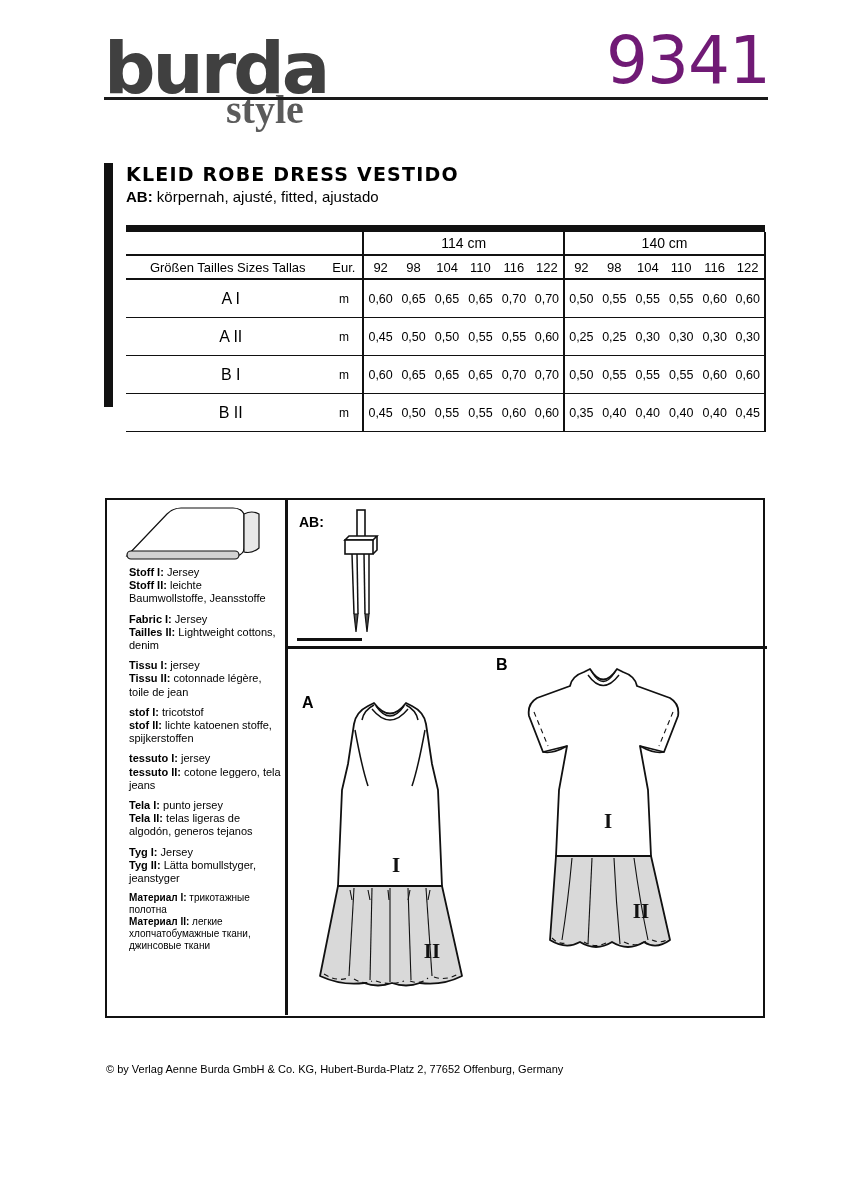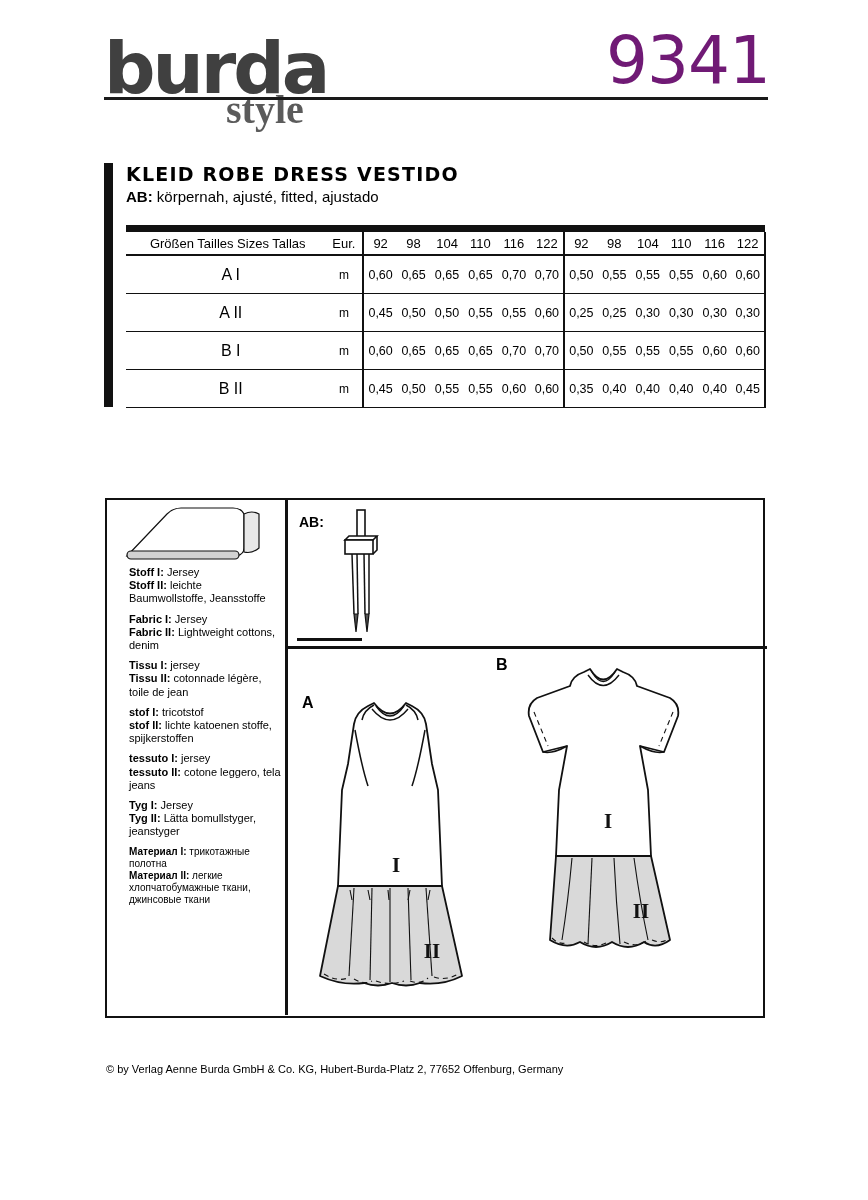--- a/index.html
+++ b/index.html
@@ -106,20 +106,26 @@
           <col style="width:33.5px">
           <col style="width:33.5px">
           <col style="width:33.5px">
           <col style="width:33.5px">
         </colgroup>
         <tbody id="tbody-sizes">
           <tr class="topband">
             <td colspan="14"></td>
           </tr>
           <tr>
+            <td class="blank"></td>
+            <td class="blank"></td>
+            <td class="hdr-cm sepL sepR" colspan="6">114 cm</td>
+            <td class="hdr-cm sepR" colspan="6">140 cm</td>
+          </tr>
+          <tr>
             <td class="hdr-sz hdr-lbl">Größen  Tailles  Sizes  Tallas</td>
             <td class="hdr-sz">Eur.</td>
             <td class="hdr-sz sepL">92</td>
             <td class="hdr-sz">98</td>
             <td class="hdr-sz">104</td>
             <td class="hdr-sz">110</td>
             <td class="hdr-sz">116</td>
             <td class="hdr-sz">122</td>
             <td class="hdr-sz sepL">92</td>
             <td class="hdr-sz">98</td>
@@ -201,24 +207,25 @@
     <div class="notions-rule"></div>
 
     <div class="fabric-col">
       <svg class="bolt" viewBox="0 0 160 62">
         <path d="M12 52 L52 10 Q58 4 66 4 L118 4 Q126 4 129 10 L129 44 Q129 50 122 52 Z" fill="#ffffff" stroke="#111" stroke-width="1.2"></path>
         <path d="M129 10 Q137 6 144 10 L144 44 Q137 50 129 48 Z" fill="#e8e8e8" stroke="#111" stroke-width="1.2"></path>
         <rect x="12" y="47" width="112" height="8" rx="4" fill="#d2d2d2" stroke="#111" stroke-width="1.2"></rect>
       </svg>
       <div id="fabric-list">
           <div class="fab-group"><b>Stoff I:</b><span> Jersey</span><br><b>Stoff II:</b><span> leichte Baumwollstoffe, Jeansstoffe</span></div>
-          <div class="fab-group"><b>Fabric I:</b><span> Jersey</span><br><b>Fabric II:</b><span> Lightweight cottons, denim</span></div>
+          <div class="fab-group"><b>Fabric I:</b><span> Jersey</span><br><b>Tailles II:</b><span> Lightweight cottons, denim</span></div>
           <div class="fab-group"><b>Tissu I:</b><span> jersey</span><br><b>Tissu II:</b><span> cotonnade légère, toile de jean</span></div>
           <div class="fab-group"><b>stof I:</b><span> tricotstof</span><br><b>stof II:</b><span> lichte katoenen stoffe, spijkerstoffen</span></div>
           <div class="fab-group"><b>tessuto I:</b><span> jersey</span><br><b>tessuto II:</b><span> cotone leggero, tela jeans</span></div>
+          <div class="fab-group"><b>Tela I:</b><span> punto jersey</span><br><b>Tela II:</b><span> telas ligeras de algodón, generos tejanos</span></div>
           <div class="fab-group"><b>Tyg I:</b><span> Jersey</span><br><b>Tyg II:</b><span> Lätta bomullstyger, jeanstyger</span></div>
           <div class="fab-group fab-ru"><b>Материал I:</b><span> трикотажные полотна</span><br><b>Материал II:</b><span> легкие хлопчатобумажные ткани, джинсовые ткани</span></div>
         </div>
     </div>
 
     <div class="notions">
       <div class="ab-label">AB:</div>
       <svg class="needle" width="56" height="128" viewBox="0 0 56 128">
         <rect x="24" y="2" width="8" height="28" fill="#ffffff" stroke="#111" stroke-width="1.6"></rect>
         <path d="M12 32 L16 28 L44 28 L40 32 Z" fill="#ffffff" stroke="#111" stroke-width="1.6"></path>

